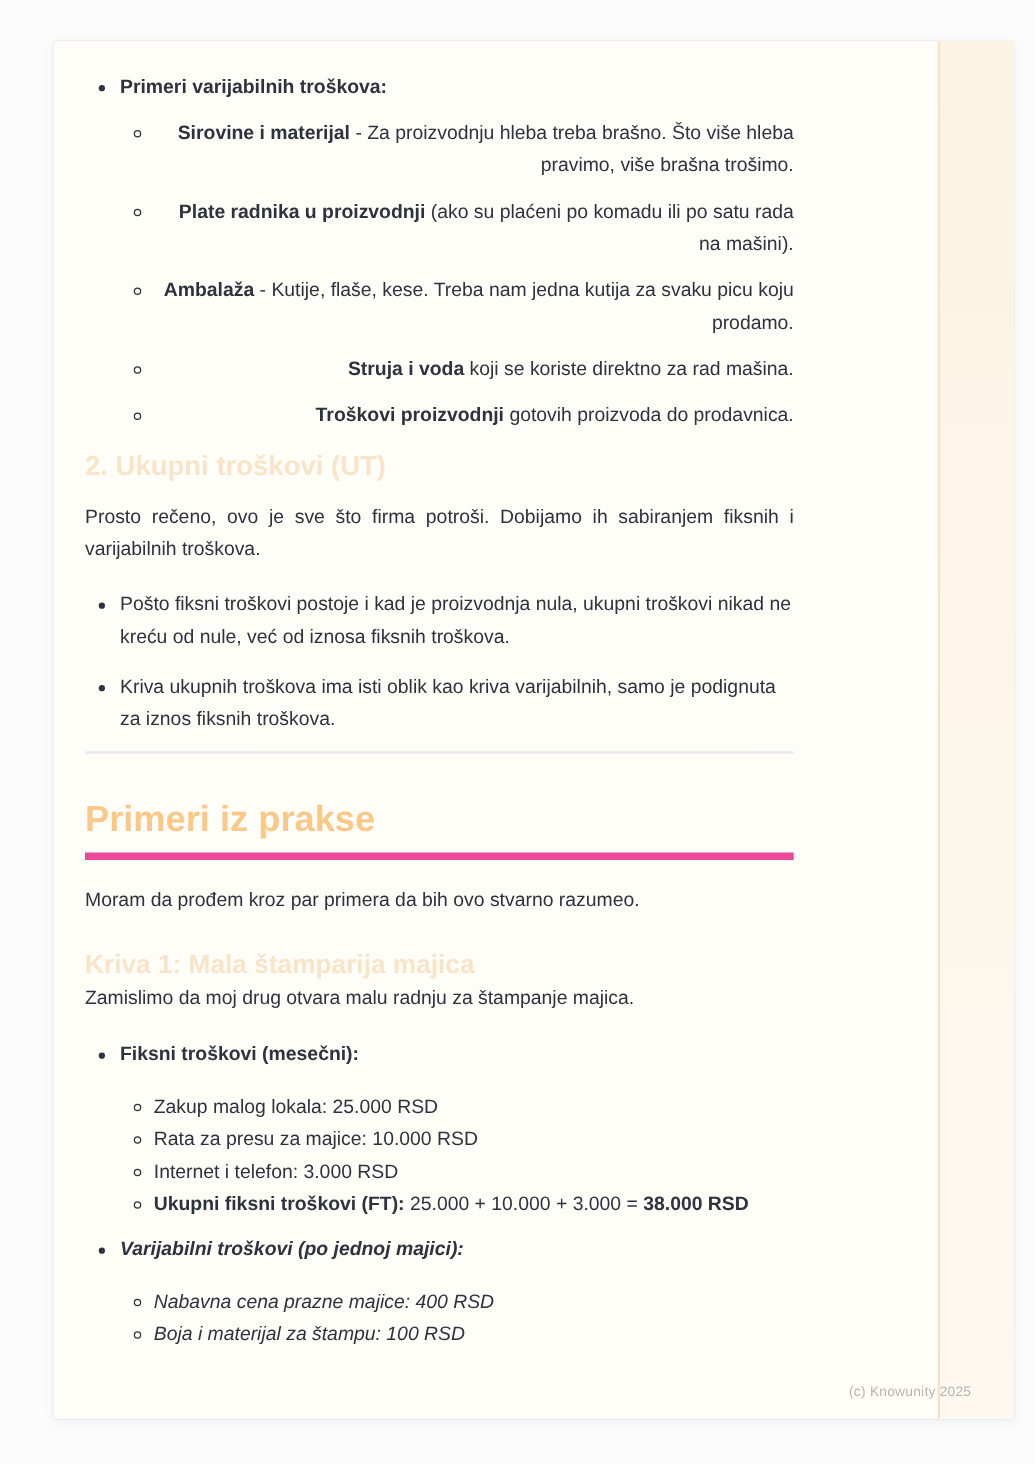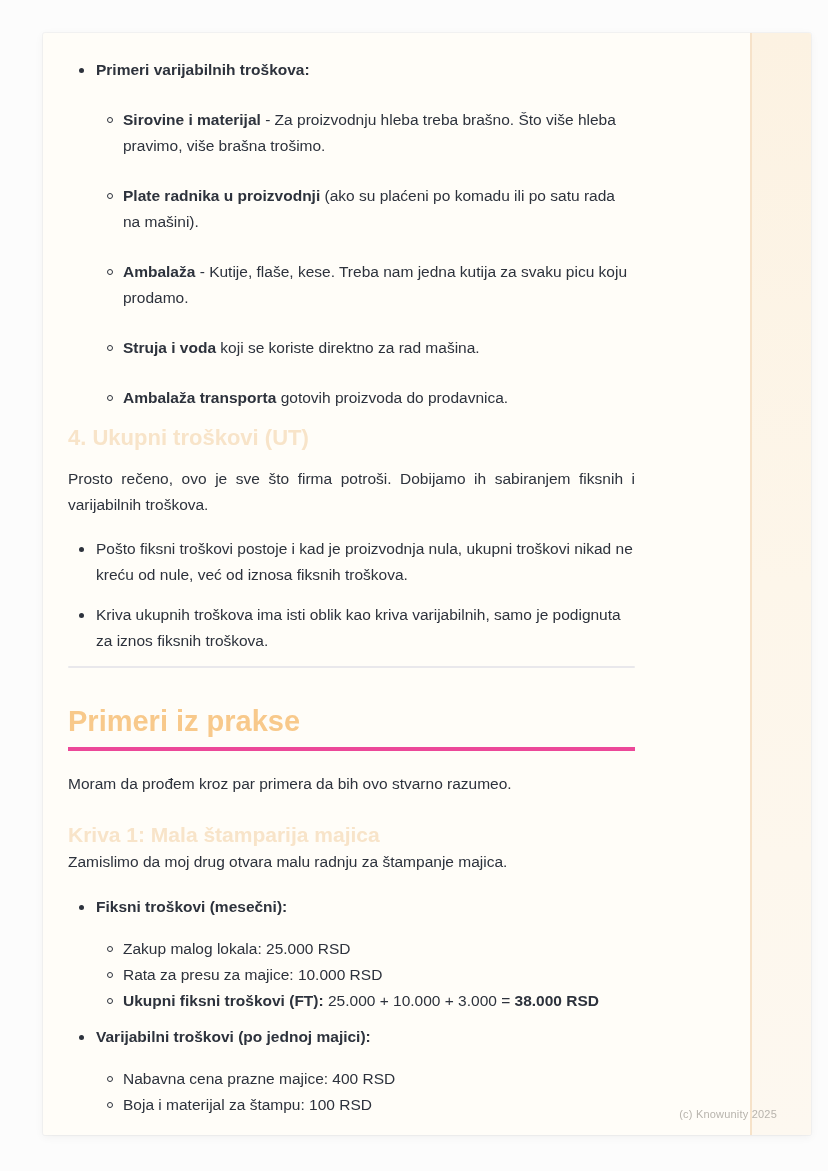--- a/index.html
+++ b/index.html
@@ -36,45 +36,45 @@
     width:5px; height:5px; border-radius:50%; background:#2d323c;
   }
   .ring {
     position:absolute; left:39px; top:9.5px;
     width:4px; height:4px; border-radius:50%;
     border:1.6px solid #2d323c; background:transparent;
   }
   .b { font-weight:700; }
   p { margin:0; text-align:justify; }
 
-  #list1 li.l2 { margin-top:24px; }
+  #list1 li.l2 { margin-top:11px;text-align:right; }
 
   .h-faint {
     margin:12px 0 0; font-size:22px; line-height:30px;
     font-weight:700; color:#f8e4c9;
   }
   #p-ut { margin-top:13px; }
   #list2 { margin-top:18px; }
   #list2 li + li { margin-top:14px; }
   .divider {
     margin-top:12px; height:2px; width:567px;
     background:#e9e8ec; border-radius:2px;
   }
   h1.main {
     margin:35px 0 0; font-size:29px; line-height:36px;
     font-weight:700; color:#f8c98b;
-    padding-bottom:8px; border-bottom:4px solid #ec4899;
+    padding-bottom:8px; border-bottom:6px solid #ec4899;
   }
   #p-intro { margin-top:20px; }
   #h3-primer { margin-top:24px; font-size:21px; line-height:28px; }
   #p-primer { margin-top:0; }
   #list3 { margin-top:19px; }
   #list3 li.l2.first, #list4 li.l2.first { margin-top:16px; }
   #list3 li.l2 + li.l2, #list4 li.l2 + li.l2 { margin-top:0; }
-  #list4 { margin-top:10px; }
+  #list4 { margin-top:10px;font-style:italic; }
 
   .footer {
     position:absolute; right:34px; bottom:14px;
     font-size:11px; line-height:13px; color:#b8b4ad; letter-spacing:0.2px;
   }
   h1,h2,h3 { font-family:"Liberation Sans", sans-serif; }
 </style>
 </head>
 <body>
 
@@ -94,25 +94,25 @@
       <li class="l2">
         <span class="ring"></span><span class="b">Plate radnika u proizvodnji</span><span> (ako su plaćeni po komadu ili po satu rada na mašini).</span>
       </li>
       <li class="l2">
         <span class="ring"></span><span class="b">Ambalaža</span><span> - Kutije, flaše, kese. Treba nam jedna kutija za svaku picu koju prodamo.</span>
       </li>
       <li class="l2">
         <span class="ring"></span><span class="b">Struja i voda</span><span> koji se koriste direktno za rad mašina.</span>
       </li>
       <li class="l2">
-        <span class="ring"></span><span class="b">Ambalaža transporta</span><span> gotovih proizvoda do prodavnica.</span>
+        <span class="ring"></span><span class="b">Troškovi proizvodnji</span><span> gotovih proizvoda do prodavnica.</span>
       </li>
     </ul>
 
-    <h2 class="h-faint">4. Ukupni troškovi (UT)</h2>
+    <h2 class="h-faint">2. Ukupni troškovi (UT)</h2>
 
     <p id="p-ut">Prosto rečeno, ovo je sve što firma potroši. Dobijamo ih sabiranjem fiksnih i varijabilnih troškova.</p>
 
     <ul id="list2">
       <li class="l1">
         <span class="dot"></span><span>Pošto fiksni troškovi postoje i kad je proizvodnja nula, ukupni troškovi nikad ne kreću od nule, već od iznosa fiksnih troškova.</span>
       </li>
       <li class="l1">
         <span class="dot"></span><span>Kriva ukupnih troškova ima isti oblik kao kriva varijabilnih, samo je podignuta za iznos fiksnih troškova.</span>
       </li>
@@ -133,20 +133,23 @@
         <span class="dot"></span>
         <span class="b">Fiksni troškovi (mesečni):</span>
       </li>
       <li class="l2 first">
         <span class="ring"></span><span>Zakup malog lokala: 25.000 RSD</span>
       </li>
       <li class="l2">
         <span class="ring"></span><span>Rata za presu za majice: 10.000 RSD</span>
       </li>
       <li class="l2">
+        <span class="ring"></span><span>Internet i telefon: 3.000 RSD</span>
+      </li>
+      <li class="l2">
         <span class="ring"></span><span class="b">Ukupni fiksni troškovi (FT):</span><span> 25.000 + 10.000 + 3.000 = </span><span class="b">38.000 RSD</span>
       </li>
     </ul>
 
     <ul id="list4">
       <li class="l1">
         <span class="dot"></span>
         <span class="b">Varijabilni troškovi (po jednoj majici):</span>
       </li>
       <li class="l2 first">

